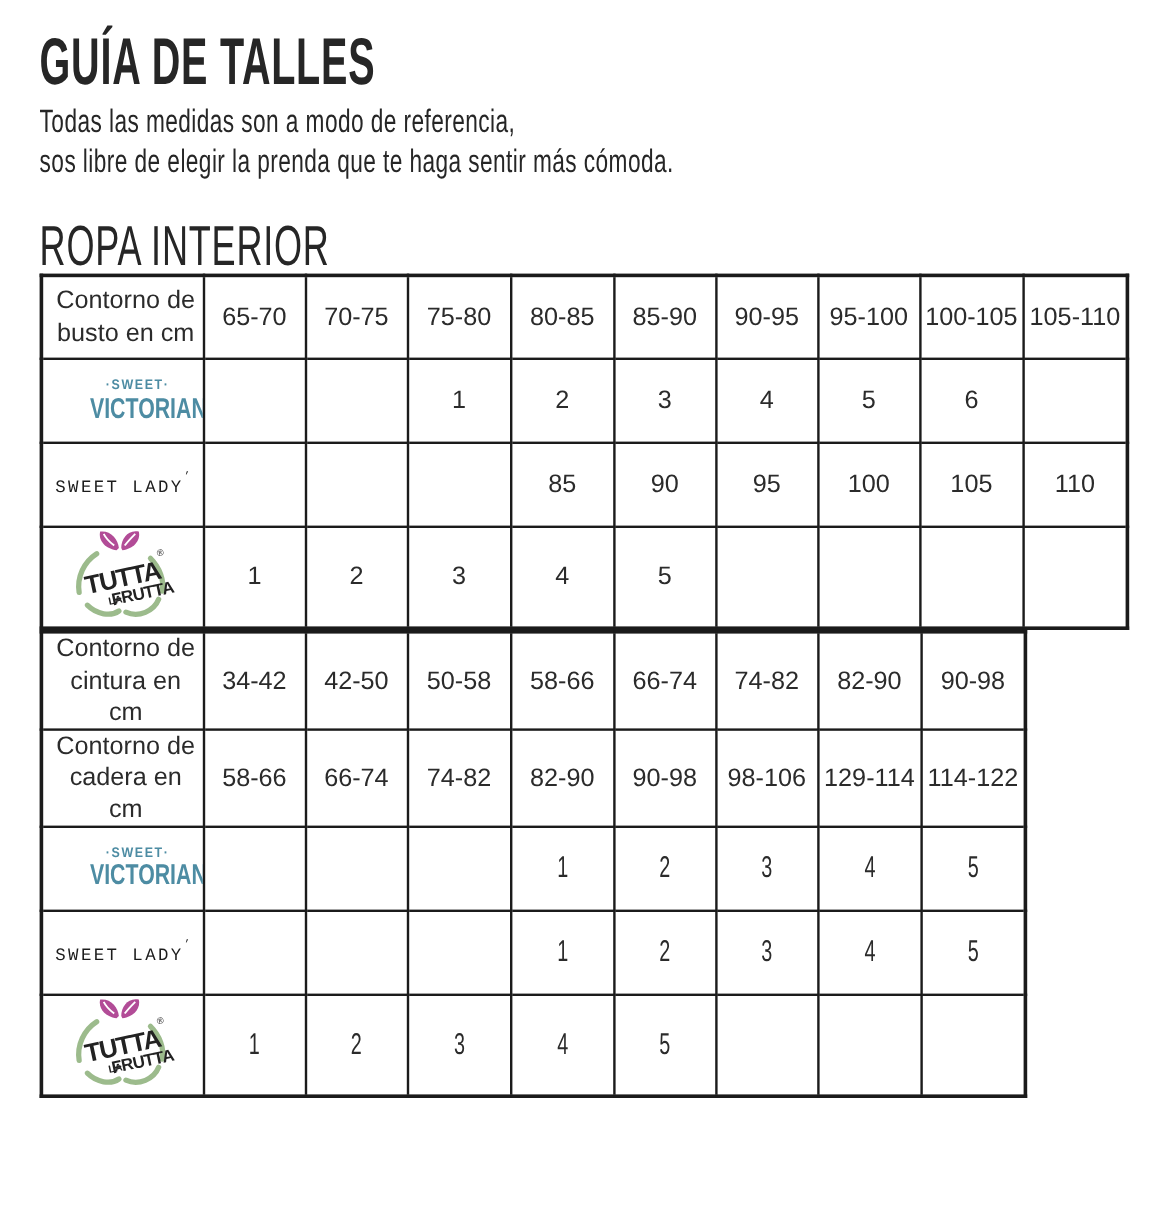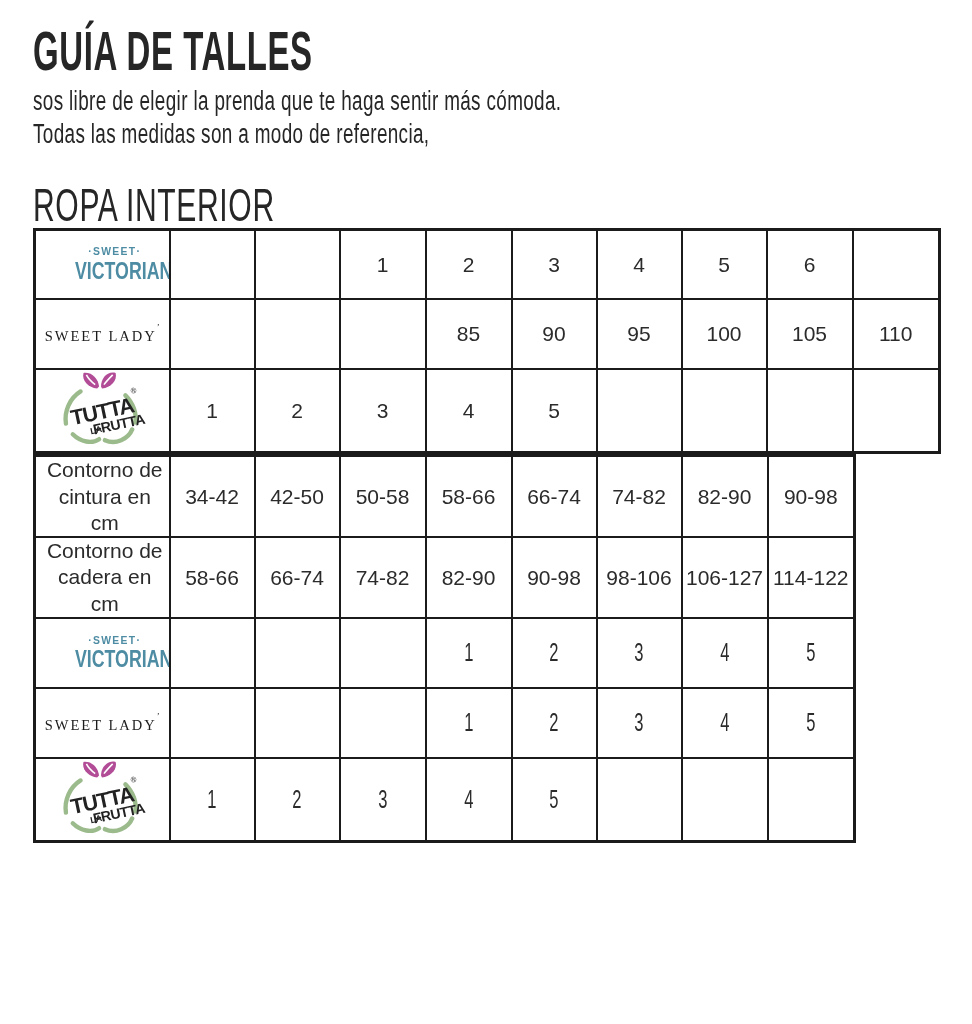--- a/index.html
+++ b/index.html
@@ -57,21 +57,21 @@
   .sv-top {
     display: block; font-size: 11.5px; font-weight: bold;
     letter-spacing: 1.5px; transform: scaleX(0.9); transform-origin: 50% 50%;
   }
   .sv-bottom {
     display: block; font-size: 24px; font-weight: bold;
     letter-spacing: 0px; transform: scaleX(0.74); transform-origin: 50% 50%;
     margin-top: 1px;
   }
   .sl-logo {
-    font-family: Liberation Serif, serif;
+    font-family: Liberation Mono, monospace;
     font-size: 14.5px; letter-spacing: 2px; color: #1c1c1c; white-space: nowrap;
   }
   .sl-mark { font-size: 9px; vertical-align: top; letter-spacing: 0; }
 
   .tf-logo { display: inline-block; }
 
   
   .cond-num {
     display: inline-block;
     font-size: 25px;
@@ -80,22 +80,22 @@
   }
 </style>
 </head>
 <body>
 
 <div class="page">
 
   <h1><span class="cond page-title">GUÍA DE TALLES</span></h1>
 
   <div class="sub-block">
+    <span class="sub-line"><span class="cond page-sub">Todas las medidas son a modo de referencia,</span></span>
     <span class="sub-line"><span class="cond page-sub">sos libre de elegir la prenda que te haga sentir más cómoda.</span></span>
-    <span class="sub-line"><span class="cond page-sub">Todas las medidas son a modo de referencia,</span></span>
   </div>
 
   <div class="section-block">
     <span class="cond section-title">ROPA INTERIOR</span>
   </div>
 
 
   <table class="size-table" style="width:905px;">
     <colgroup>
       <col style="width:135px;">
@@ -103,20 +103,32 @@
         <col style="width:85px;">
         <col style="width:86px;">
         <col style="width:86px;">
       <col style="width:85px;">
         <col style="width:85px;">
         <col style="width:85px;">
         <col style="width:86px;">
         <col style="width:87px;">
     </colgroup>
     <tbody>
+      <tr style="height:70px;">
+        <td class="label-cell">Contorno de busto en cm</td>
+        <td>65-70</td>
+        <td>70-75</td>
+        <td>75-80</td>
+        <td>80-85</td>
+        <td>85-90</td>
+        <td>90-95</td>
+        <td>95-100</td>
+        <td>100-105</td>
+        <td>105-110</td>
+      </tr>
 
       <tr style="height:70px;">
         <td class="brand-cell">
           <div class="sv-logo">
             <span class="sv-top">·SWEET·</span>
             <span class="sv-bottom">VICTORIAN</span>
           </div>
         </td>
         <td></td>
         <td></td>
@@ -209,21 +221,21 @@
       </tr>
 
       <tr style="height:72px;">
         <td class="label-cell">Contorno de cadera en cm</td>
         <td>58-66</td>
         <td>66-74</td>
         <td>74-82</td>
         <td>82-90</td>
         <td>90-98</td>
         <td>98-106</td>
-        <td>106-127</td>
+        <td>129-114</td>
         <td>114-122</td>
       </tr>
 
       <tr style="height:70px;">
         <td class="brand-cell">
           <div class="sv-logo">
             <span class="sv-top">·SWEET·</span>
             <span class="sv-bottom">VICTORIAN</span>
           </div>
         </td>

